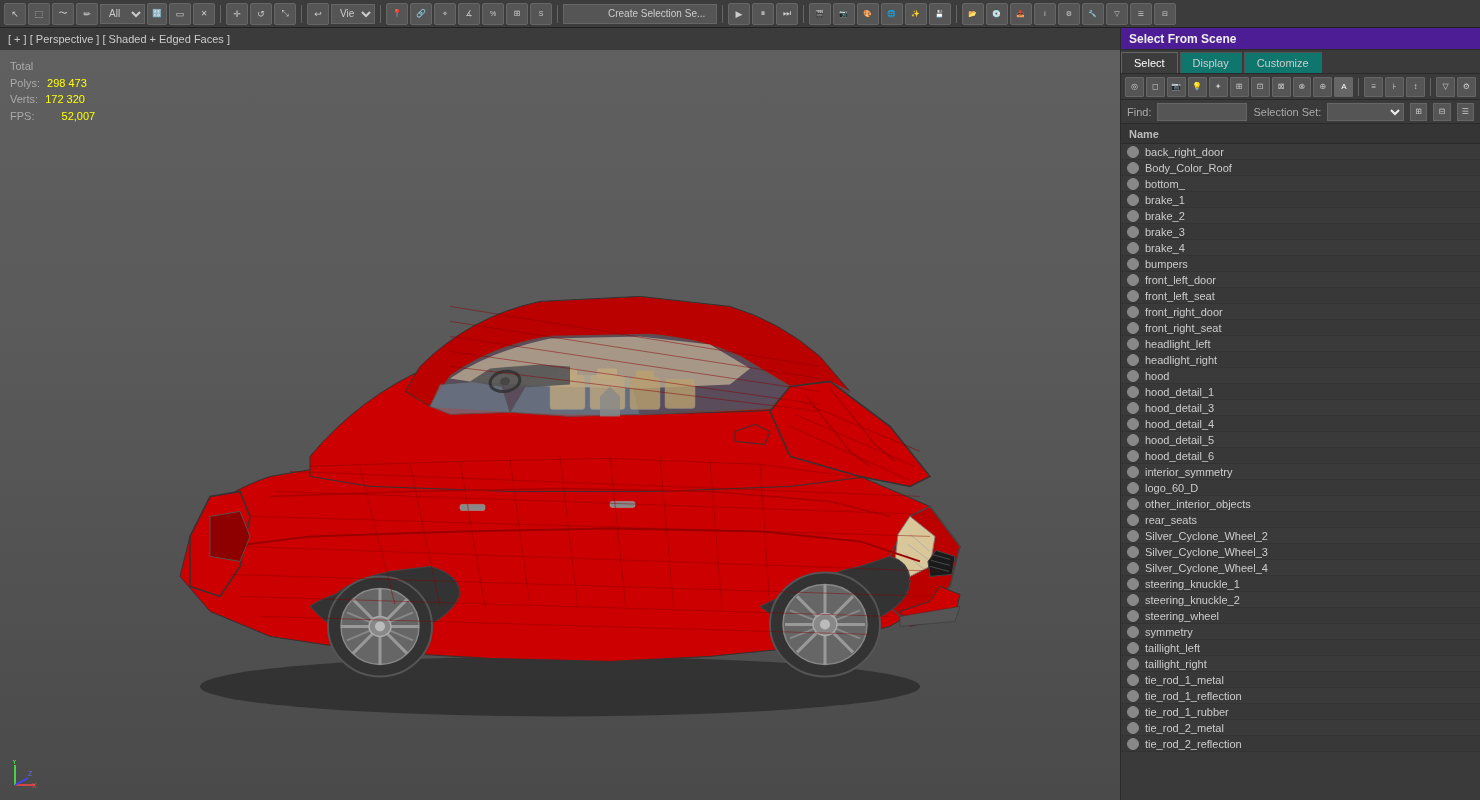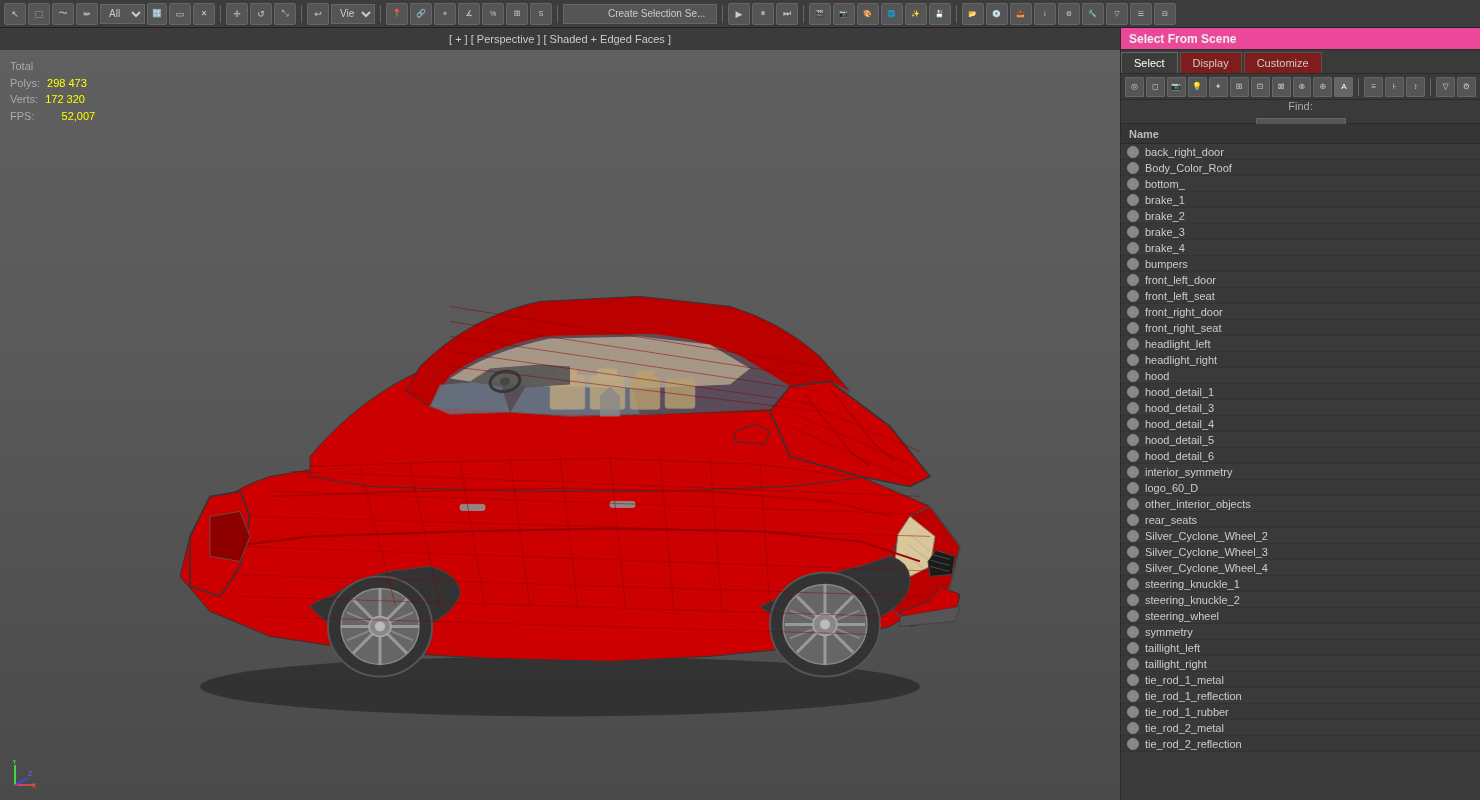--- a/index.html
+++ b/index.html
@@ -88,21 +88,20 @@
       left: 0;
       right: 0;
       height: 22px;
       background: rgba(50,50,50,0.8);
       display: flex;
       align-items: center;
       padding: 0 8px;
       font-size: 11px;
       color: #ccc;
       z-index: 10;
-      justify-content: center;
     }
 
     #stats-overlay {
       position: absolute;
       top: 30px;
       left: 10px;
       z-index: 10;
       font-size: 11px;
       line-height: 1.5;
     }
@@ -143,21 +142,21 @@
       width: 360px;
       background: #3c3c3c;
       border-left: 1px solid #2a2a2a;
       display: flex;
       flex-direction: column;
       flex-shrink: 0;
     }
 
     #panel-title {
       height: 22px;
-      background: #ec4899;
+      background: #4c1d95;
       border-bottom: 1px solid #2a2a2a;
       display: flex;
       align-items: center;
       padding: 0 8px;
       font-size: 12px;
       font-weight: bold;
       color: #eee;
     }
 
     #panel-tabs {
@@ -168,21 +167,21 @@
       align-items: flex-end;
     }
     .panel-tab {
       padding: 4px 12px;
       font-size: 11px;
       cursor: pointer;
       border: 1px solid #555;
       border-bottom: none;
       margin-right: 2px;
       color: #ccc;
-      background: #7f1d1d;
+      background: #0f766e;
     }
     .panel-tab.active {
       background: #3c3c3c;
       color: #fff;
       border-color: #666;
     }
 
     #panel-toolbar {
       height: 26px;
       background: #3a3a3a;
@@ -208,21 +207,20 @@
     }
 
     #find-bar {
       height: 24px;
       background: #3a3a3a;
       border-bottom: 1px solid #2a2a2a;
       display: flex;
       align-items: center;
       padding: 0 6px;
       gap: 6px;
-      flex-direction: column;
     }
     .find-label {
       font-size: 11px;
       color: #aaa;
       white-space: nowrap;
     }
     .find-input {
       height: 18px;
       width: 90px;
       background: #555;

